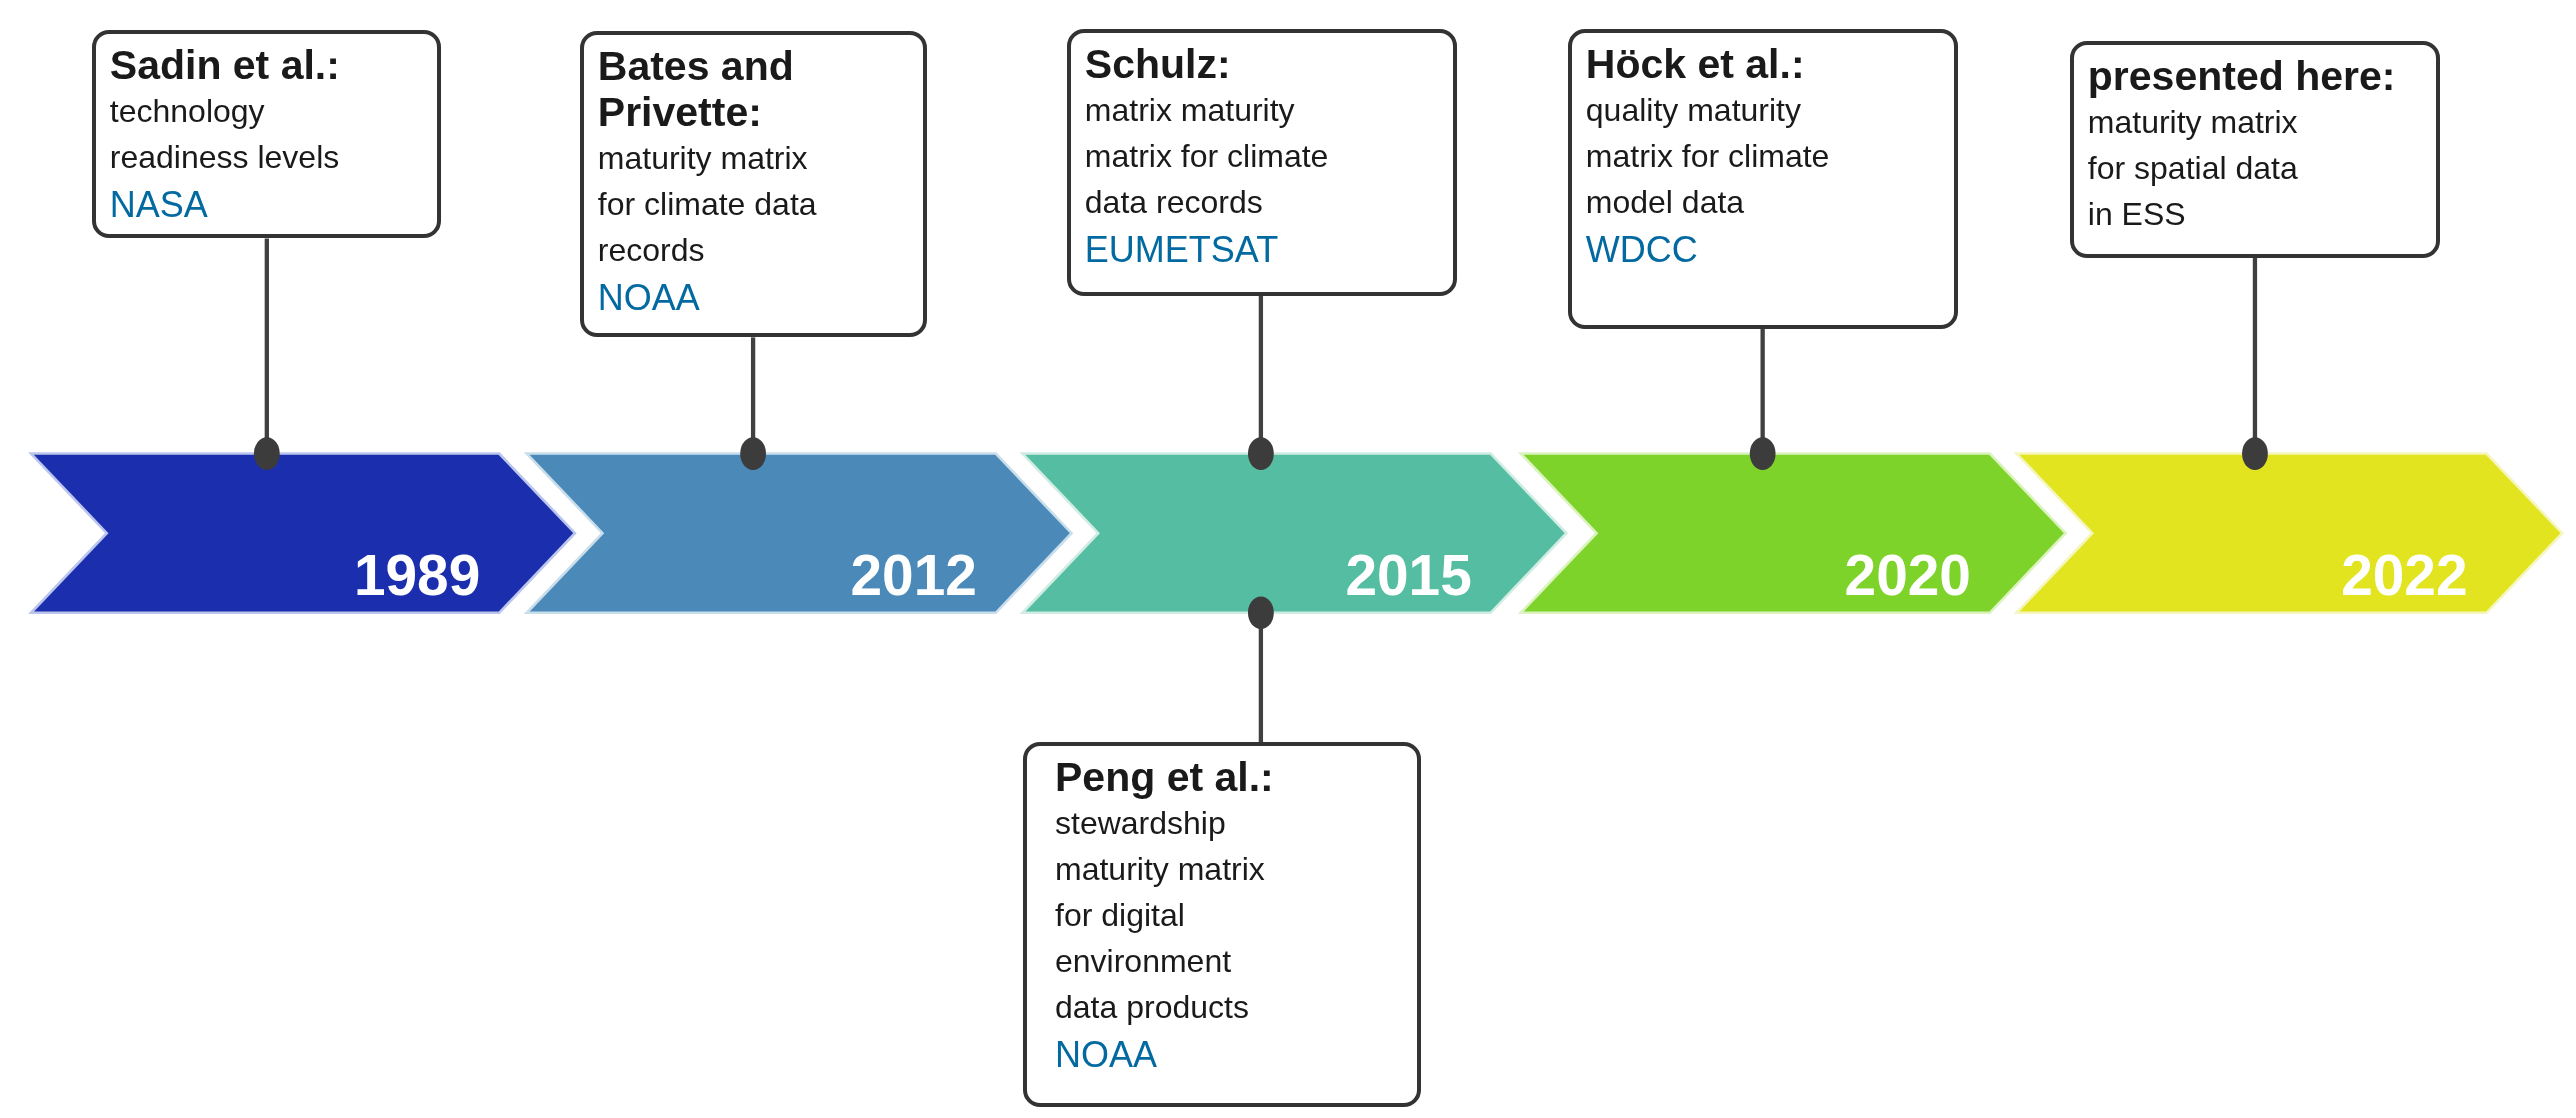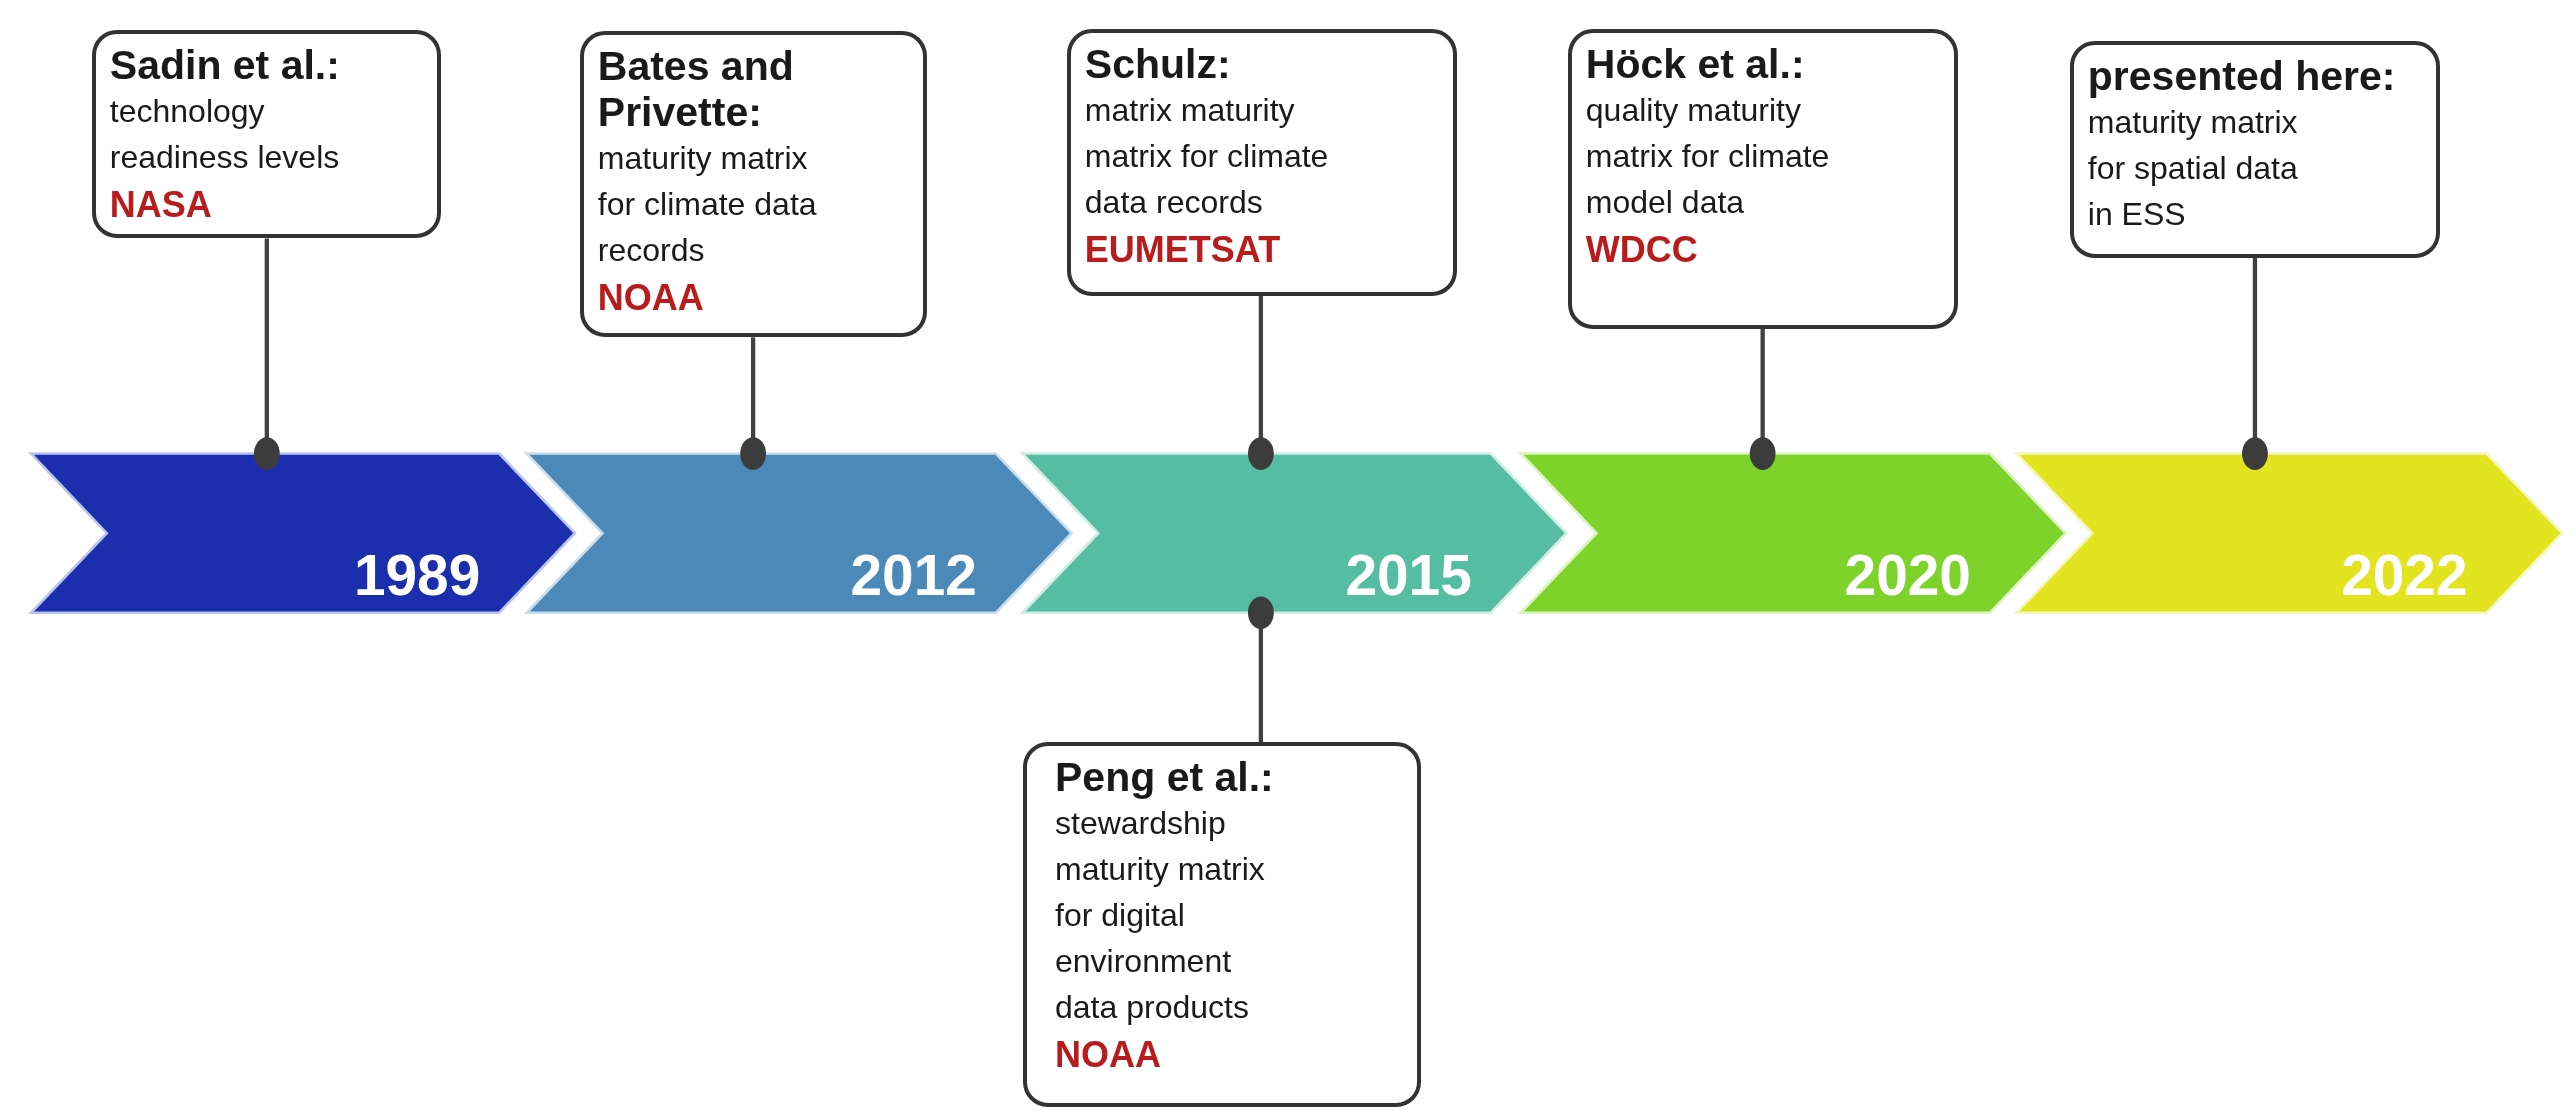--- a/index.html
+++ b/index.html
@@ -23,32 +23,32 @@
   .a3{stroke:#d0ece3;}
   .a4{stroke:#dcf3c0;}
   .a5{stroke:#f5f6bb;}
   .connector{stroke:#404040;stroke-width:5;}
   .dot{fill:#3c3c3c;}
   .callout{
     position:absolute;
     box-sizing:border-box;
     background:#ffffff;
     border:4.3px solid #333333;
-    border-radius:25px;
+    border-radius:17px;
     padding:7.7px 10.3px 6.9px 13.8px;
     z-index:2;
   }
   .callout .title{
     font-size:41px;line-height:46px;font-weight:700;color:#1a1a1a;white-space:nowrap;
   }
   .callout .line{
     font-size:32px;line-height:46px;font-weight:400;color:#1a1a1a;white-space:nowrap;
   }
   .callout .org{
-    font-size:36px;line-height:43px;font-weight:700;color:#b91c1c;margin-top:3.4px;white-space:nowrap;
+    font-size:36px;line-height:43px;font-weight:400;color:#0369a1;margin-top:3.4px;white-space:nowrap;
   }
 </style>
 </head>
 <body>
 
 <div id="stage">
 
   <svg id="banner-svg" width="2576" height="1118" viewBox="0 0 2993 1299">
 
     <polygon class="arrow a1" points="36,527 580,527 668,619.5 580,712 36,712 124,619.5" fill="#1b2fae"></polygon>

